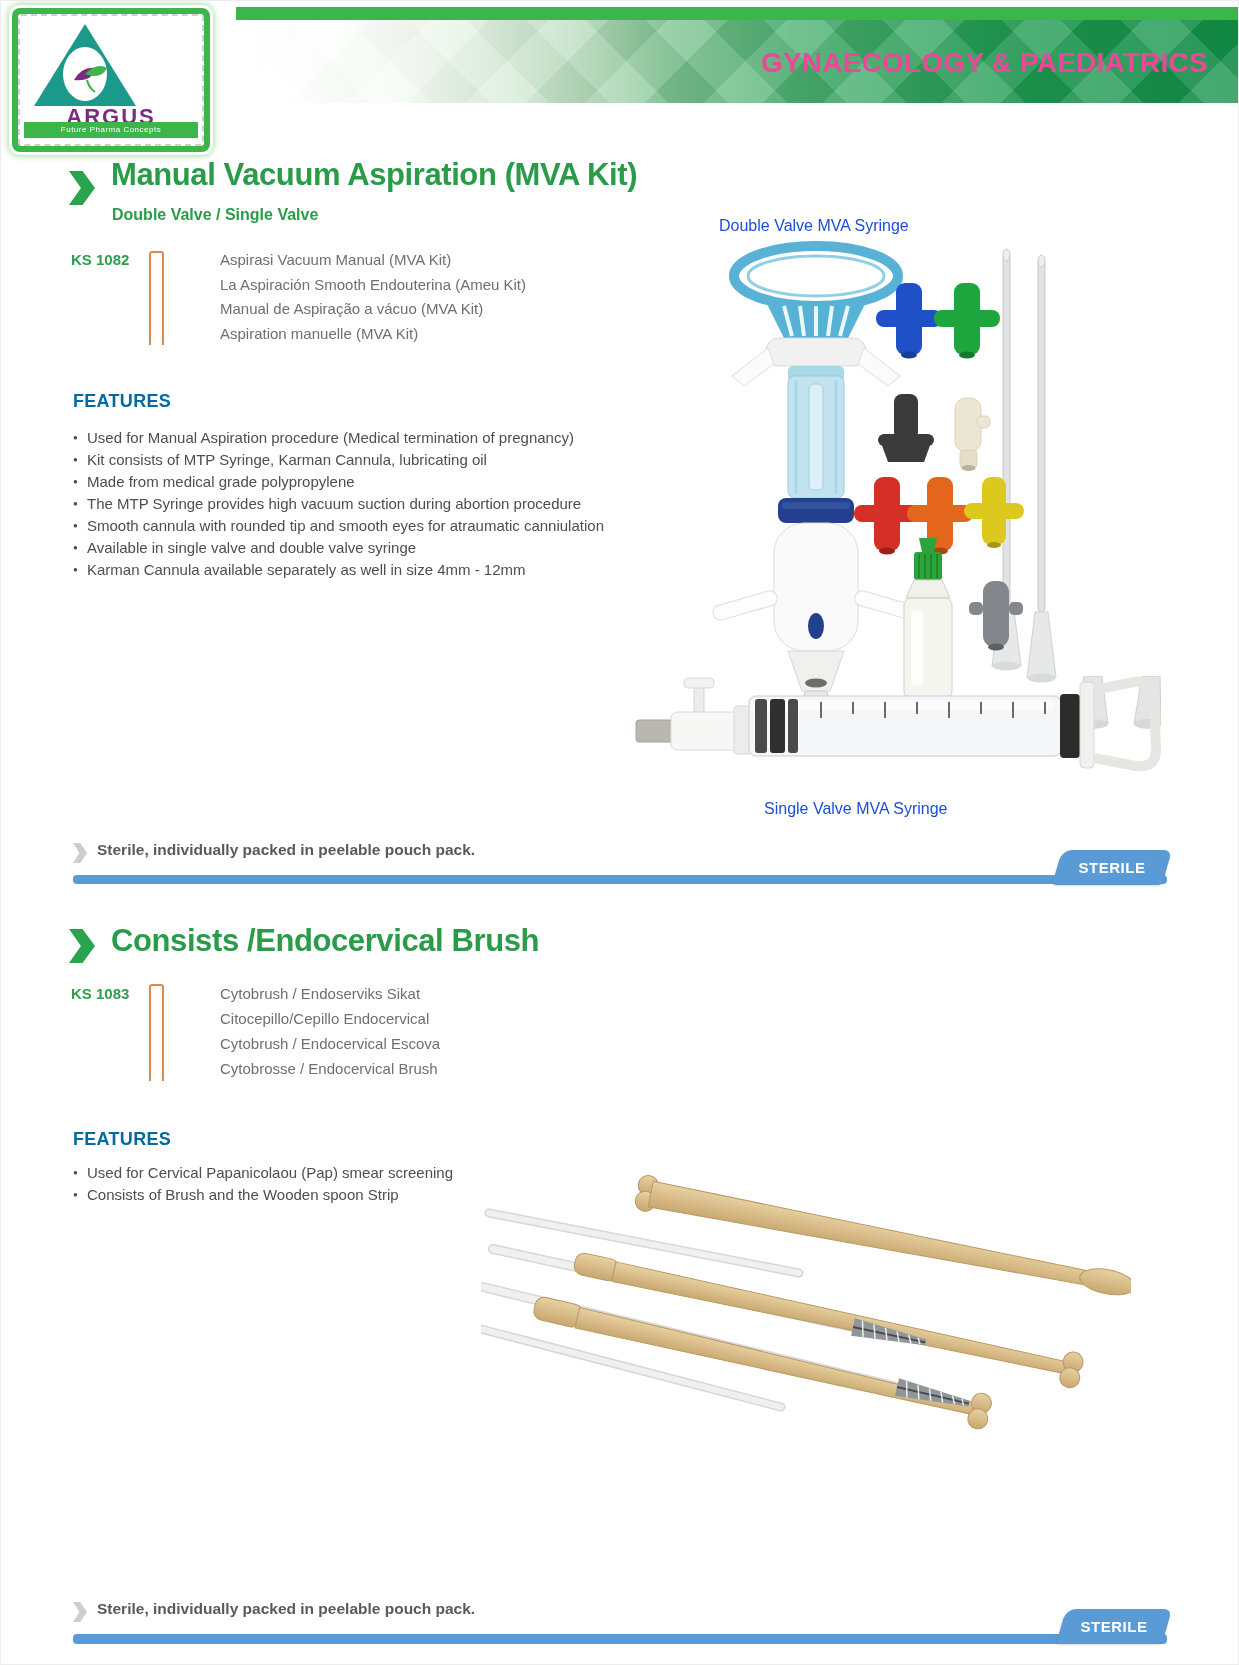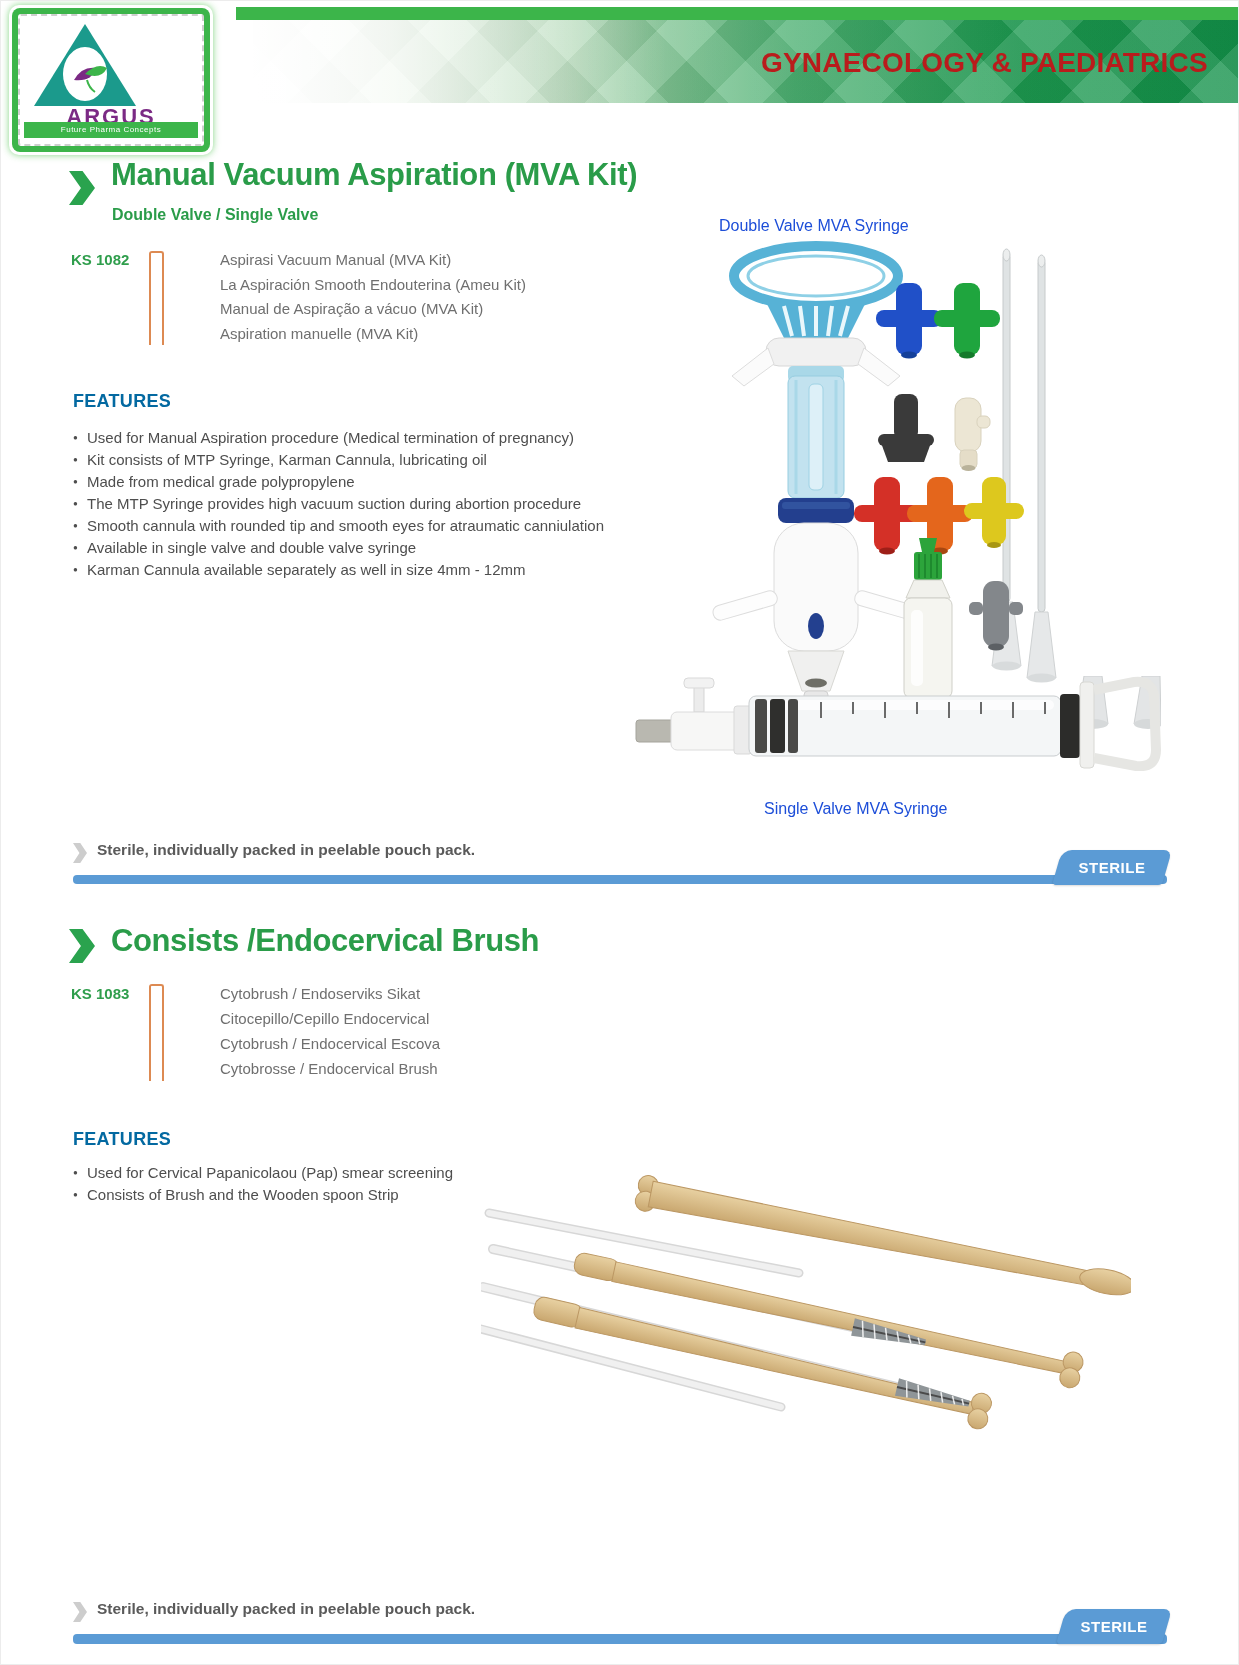--- a/index.html
+++ b/index.html
@@ -6,21 +6,21 @@
   .page{position:relative;width:1239px;height:1665px;background:#fff;overflow:hidden;
         font-family:"Liberation Sans",sans-serif;border:1px solid #ececec;box-sizing:border-box;}
   
   .hdr-strip{position:absolute;left:235px;top:6px;right:0;height:13px;background:#3cb54a;}
   .hdr-band{position:absolute;left:252px;top:19px;right:0;height:83px;
     background-image:
       linear-gradient(90deg, rgba(255,255,255,.97) 0%, rgba(255,255,255,.75) 14%, rgba(255,255,255,0) 42%),
       repeating-linear-gradient(45deg, rgba(255,255,255,.10) 0 42px, rgba(0,40,10,.05) 42px 84px),
       repeating-linear-gradient(-45deg, rgba(255,255,255,.12) 0 42px, rgba(0,40,10,.05) 42px 84px),
       linear-gradient(90deg,#ffffff 0%,#ddeeda 14%,#a9d4ae 32%,#4db173 55%,#1d9a51 78%,#13914a 100%);}
-  .hdr-title{position:absolute;left:760px;top:46px;color:#b91c1c;font-size:28px;font-weight:bold;letter-spacing:.2px;}
+  .hdr-title{position:absolute;left:760px;top:46px;color:#ec4899;font-size:28px;font-weight:bold;letter-spacing:.2px;}
   
   .logo{position:absolute;left:8px;top:4px;width:156px;height:150px;background:#fff;border-radius:10px;
         box-shadow:0 0 7px rgba(120,210,120,.9);padding-left:48px;}
   .logo-green{position:absolute;inset:3px;background:#3cb54a;border-radius:8px;}
   .logo-white{position:absolute;inset:9px;background:#fff;border:2px dashed #cfcfcf;border-radius:3px;overflow:hidden;}
   .logo-tri{position:absolute;left:10px;top:6px;width:110px;height:86px;}
   .logo-brand{position:absolute;left:0;right:0;top:88px;text-align:center;color:#7b2a84;
               font-weight:bold;font-size:22px;letter-spacing:2px;}
   .logo-tag{position:absolute;left:4px;right:4px;bottom:6px;height:16px;background:#3cb54a;color:#fff;
             font-size:8px;text-align:center;line-height:16px;letter-spacing:.5px;}

